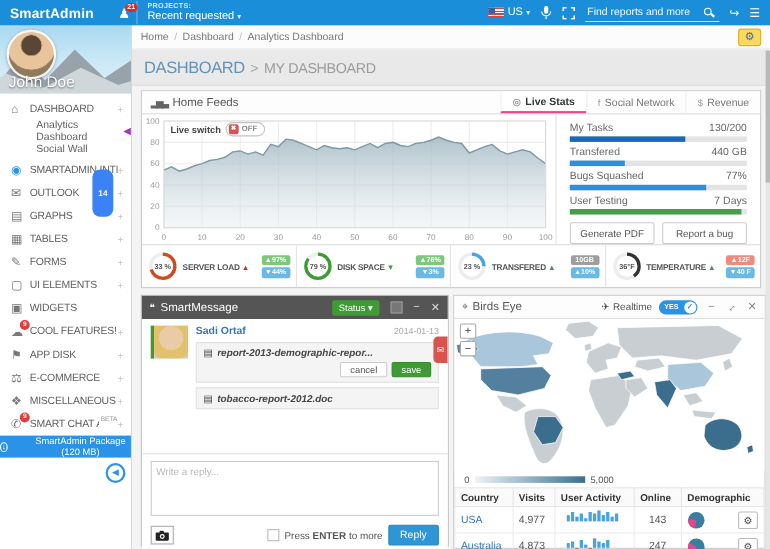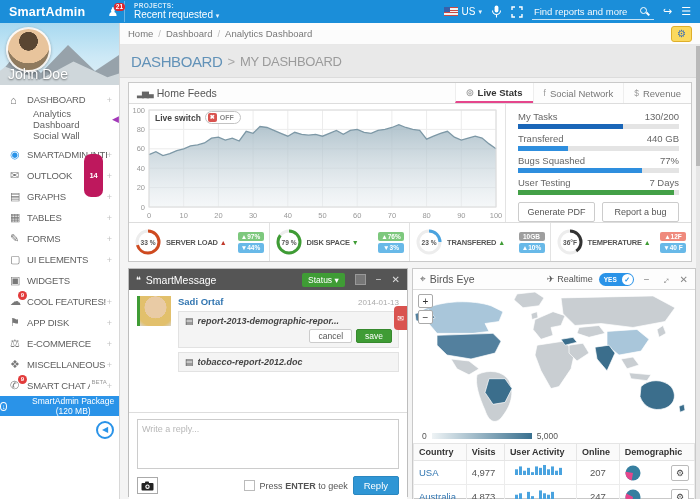--- a/index.html
+++ b/index.html
@@ -33,21 +33,21 @@
   .mt1 { position:absolute; bottom:0; left:-10px; width:150px; height:40px; background:#97a2aa; clip-path:polygon(0 100%,18% 20%,34% 70%,52% 0,70% 65%,86% 25%,100% 100%); }
   .mt2 { position:absolute; bottom:0; left:-20px; width:170px; height:26px; background:#cfd7db; clip-path:polygon(0 100%,15% 30%,35% 80%,55% 10%,75% 70%,92% 35%,100% 100%); }
   .avatar { position:absolute; left:6px; top:4px; width:45px; height:45px; border-radius:50%; border:2px solid rgba(255,255,255,.9); background:radial-gradient(circle at 50% 30%, #5a4632 0 26%, #e8c49c 27% 62%, #8f7a5e 63%); box-shadow:0 1px 3px rgba(0,0,0,.3); }
   .uname { position:absolute; left:8px; bottom:3px; color:#fff; font-size:14px; text-shadow:0 1px 2px rgba(0,0,0,.55); }
   .nav { padding-top:4px; }
   .nav-item { display:flex; align-items:center; height:21px; padding:0 7px 0 10px; color:#5e5e5e; font-size:9.5px; cursor:pointer; }
   .nav-item .ico { width:17px; font-size:11px; color:#787878; position:relative; flex:none; }
   .ico.blue { color:#2a93e8; }
   .nav-item .lbl { flex:1; white-space:nowrap; letter-spacing:-.2px; overflow:hidden; }
   .nav-item .plus { color:#c4c4c4; font-size:9px; }
-  .badge-dark { background:#be185d; color:#fff; border-radius:7px; font-size:7.5px; line-height:11px; padding:16px 5px; margin-right:4px; font-weight:bold; }
+  .badge-dark { background:#3b82f6; color:#fff; border-radius:7px; font-size:7.5px; line-height:11px; padding:16px 5px; margin-right:4px; font-weight:bold; }
   .dot { position:absolute; top:-4px; right:0px; background:#e23b3b; color:#fff; border-radius:50%; width:9px; height:9px; font-size:6px; line-height:9px; text-align:center; font-weight:bold; }
   .sup { font-size:6px; color:#999; margin-left:2px; align-self:flex-start; margin-top:4px; }
   .sub-item { display:flex; align-items:center; height:17px; padding-left:33px; font-size:9.5px; color:#616161; position:relative; cursor:pointer; }
   .sub-item .arrow { position:absolute; right:0; color:#a238b8; font-size:9px; }
   .package-btn { position:absolute; left:0; right:0; top:373px; background:#2a93e8; color:#fff; font-size:8.5px; height:20px; display:flex; align-items:center; justify-content:center; gap:20px; cursor:pointer; border:none; font-family:"Liberation Sans",sans-serif; }
   .dl-circ { width:9px; height:9px; border:1px solid #fff; border-radius:50%; font-size:7px; line-height:8px; text-align:center; display:inline-block; }
   .collapse-btn { position:absolute; right:5px; top:398px; width:18px; height:18px; border-radius:50%; background:#fff; border:2px solid #2a93e8; color:#2a93e8; font-size:8px; line-height:14px; text-align:center; cursor:pointer; }
 
   
   .main { position:absolute; left:120px; top:23px; right:0; bottom:0; background:#f4f4f4; }
@@ -506,21 +506,21 @@
       <div class="reply-foot">
         <button class="cam-btn">
           <svg width="13" height="10" viewBox="0 0 13 10">
               <rect x="0.5" y="2" width="12" height="7.5" rx="1" fill="#222"></rect>
               <rect x="4" y="0.5" width="4" height="2.5" rx="0.8" fill="#222"></rect>
               <circle cx="6.5" cy="5.7" r="2.2" fill="#fff"></circle>
               <circle cx="6.5" cy="5.7" r="1.1" fill="#222"></circle>
             </svg>
         </button>
         <span class="cb"></span>
-        <span class="press-note"><span>Press</span> <b>ENTER</b> <span>to geek</span></span>
+        <span class="press-note"><span>Press</span> <b>ENTER</b> <span>to more</span></span>
         <button class="reply-btn">Reply</button>
       </div>
     </div>
   </div>
 
   <div class="widget birds-eye">
     <div class="be-header">
       <span class="hico">⌖</span>
       <span>Birds Eye</span>
       <span class="realtime">
@@ -592,21 +592,21 @@
                 <rect x="12" y="3.8571428571428568" width="3" height="7.142857142857143" fill="#4aa3df"></rect>
                 <rect x="16" y="8.142857142857142" width="3" height="2.8571428571428568" fill="#4aa3df"></rect>
                 <rect x="20" y="2.428571428571429" width="3" height="8.571428571428571" fill="#4aa3df"></rect>
                 <rect x="24" y="3.8571428571428568" width="3" height="7.142857142857143" fill="#4aa3df"></rect>
                 <rect x="28" y="1" width="3" height="10" fill="#4aa3df"></rect>
                 <rect x="32" y="5.2857142857142865" width="3" height="5.7142857142857135" fill="#4aa3df"></rect>
                 <rect x="36" y="2.428571428571429" width="3" height="8.571428571428571" fill="#4aa3df"></rect>
                 <rect x="40" y="6.714285714285714" width="3" height="4.285714285714286" fill="#4aa3df"></rect>
                 <rect x="44" y="3.8571428571428568" width="3" height="7.142857142857143" fill="#4aa3df"></rect>
               </svg></td>
-            <td class="cell-center">207</td>
+            <td class="cell-center">143</td>
             <td class="cell-center">
               <span style="display: flex; align-items: center; justify-content: space-between; gap: 4px;">
                 <svg width="16" height="16">
                   <circle cx="8" cy="8" r="7.5" fill="#367fa0"></circle>
                   <path d="M8,8 L6.697638667498023,15.38605814759156 A7.5,7.5 0 0 1 0.6139418524084395,6.697638667498024 Z" fill="#e5468c"></path>
                 </svg>
                 <button class="gear-btn"><span>⚙</span></button>
               </span>
             </td>
           </tr>

